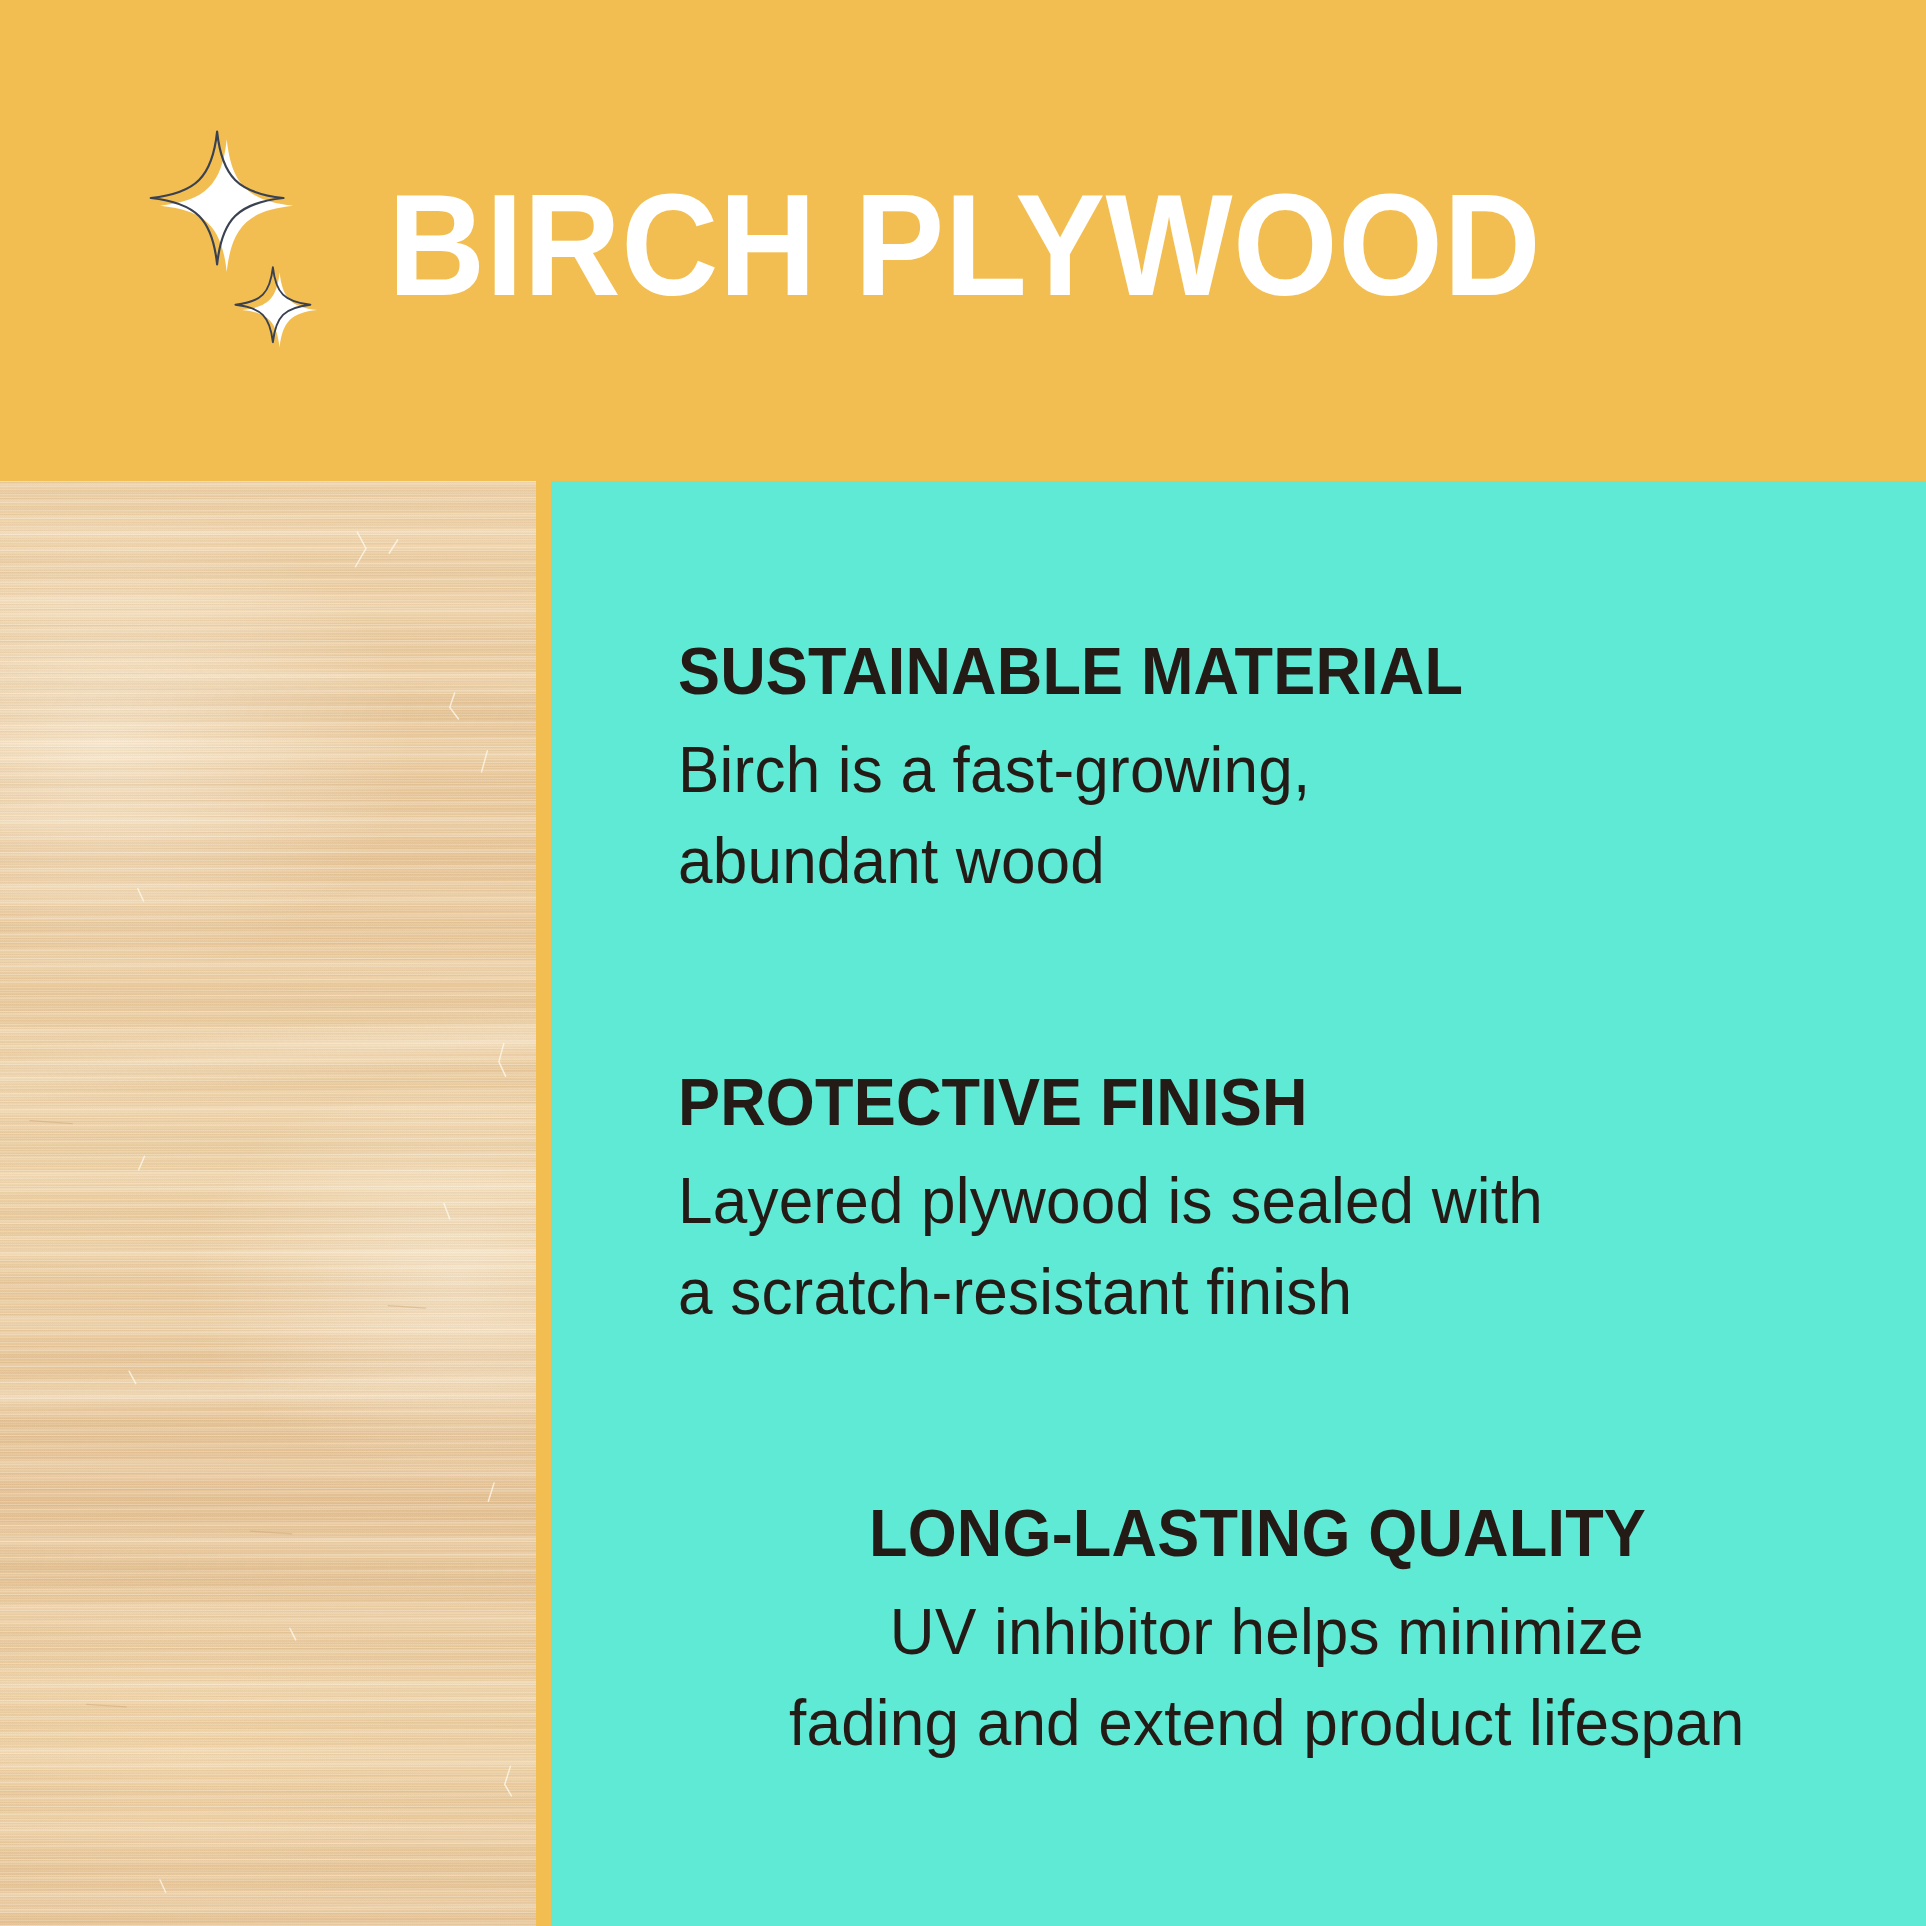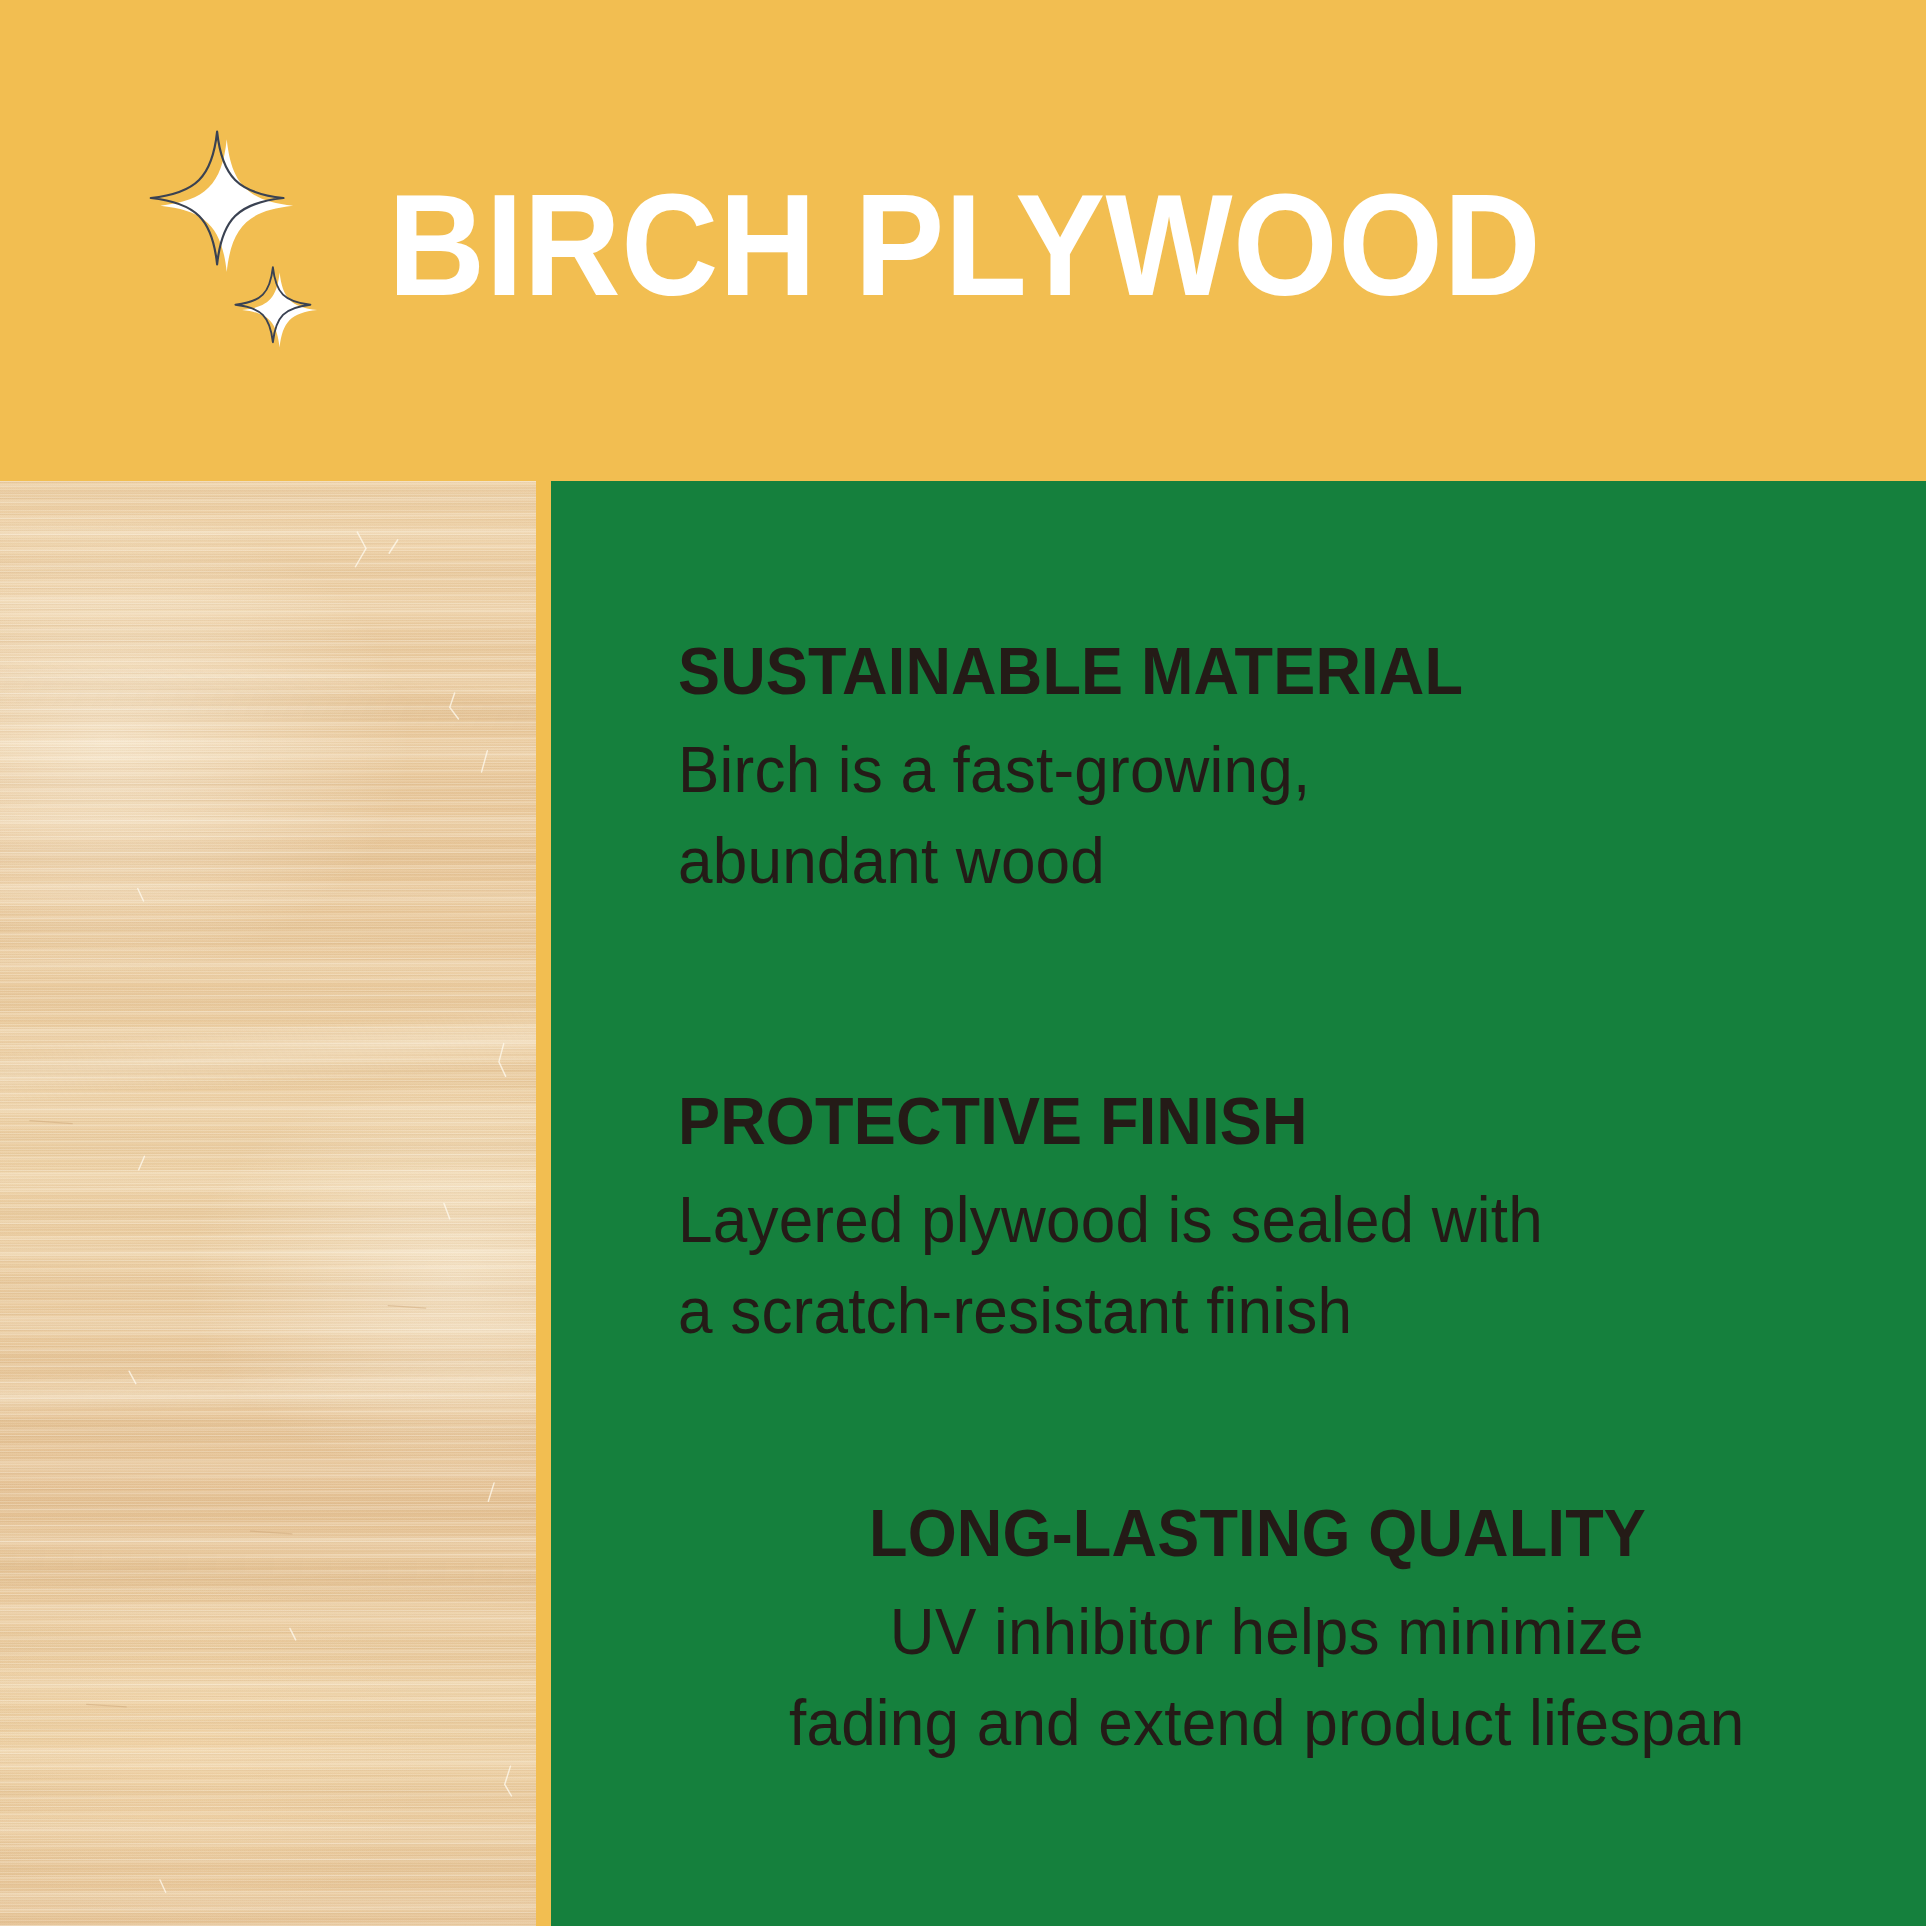--- a/index.html
+++ b/index.html
@@ -151,37 +151,37 @@
     background: #F2BE51;
   }
 
   
   .content-panel {
     position: absolute;
     left: 551px;
     top: 481px;
     width: 1375px;
     height: 1446px;
-    background: #15803d;
+    background: #5eead4;
   }
 
   .feature-list {
     position: absolute;
     left: 127px;
     top: 0;
     width: 1233px;
   }
 
   .feature-block {
     position: absolute;
     left: 0;
     width: 1233px;
   }
   .feature-block.b1 { top: 154px; }
-  .feature-block.b2 { top: 604px; }
+  .feature-block.b2 { top: 585px; }
   .feature-block.b3 { top: 1016px; text-align: center; }
 
   .feature-heading {
     color: #241B17;
     font-family: "Liberation Sans Narrow", "Liberation Sans", sans-serif;
     font-weight: 700;
     font-size: 67px;
     line-height: 72px;
     letter-spacing: 0.2px;
     white-space: nowrap;

